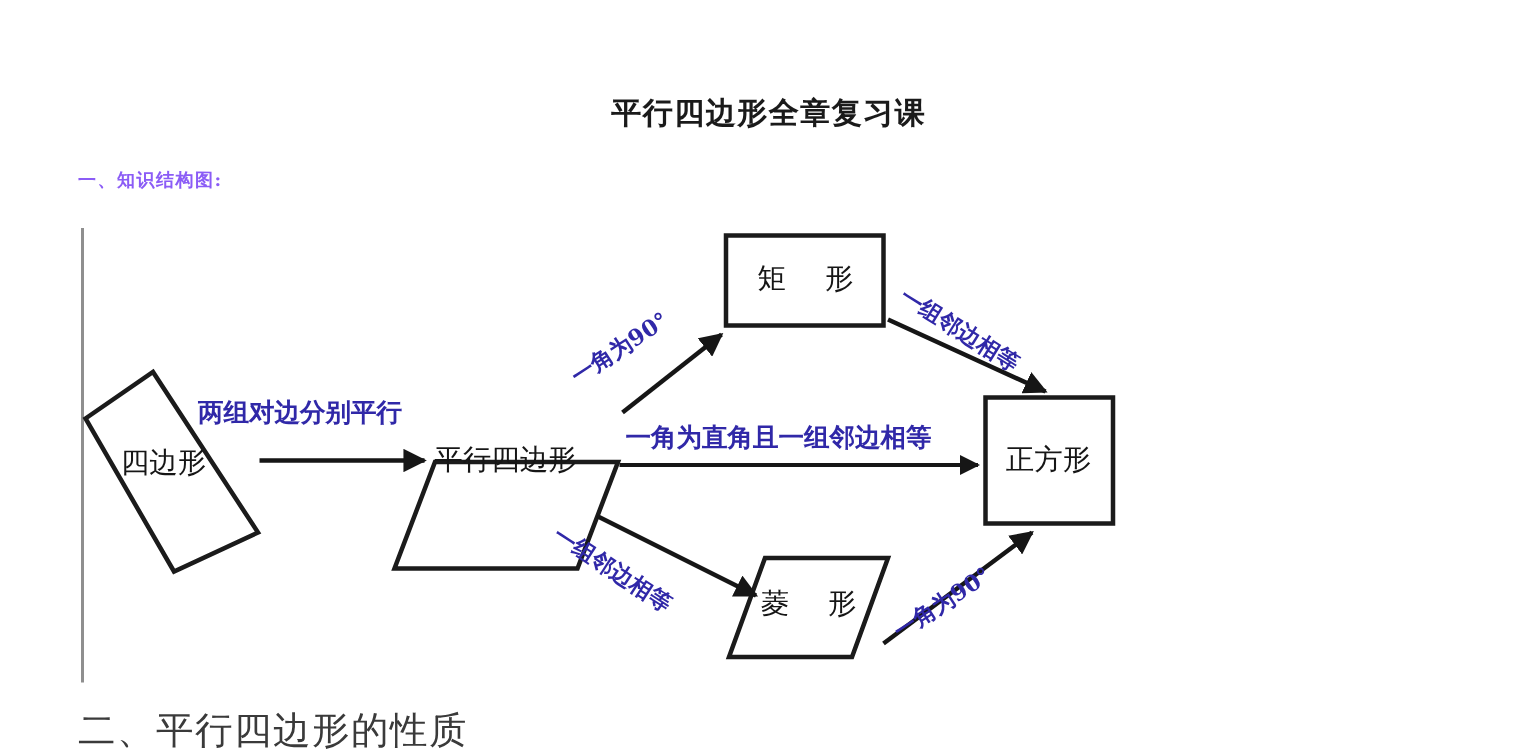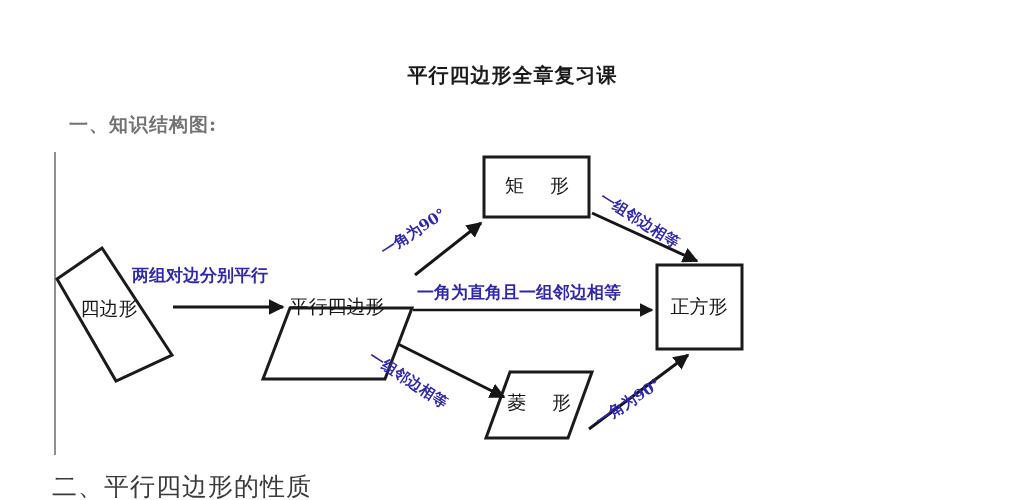--- a/index.html
+++ b/index.html
@@ -26,24 +26,23 @@
     font-size: 20px;
     letter-spacing: 1px;
     color: #1a1a1a;
   }
   #section-one-heading {
     position: absolute;
     left: 52px;
     top: 112px;
     font-family: "DejaVu Serif", "Liberation Serif", serif;
     font-weight: bold;
-    font-size: 19px;
+    font-size: 12px;
     letter-spacing: 1px;
-    color: #737373;
-    margin-left: 17px;
+    color: #8b5cf6;
   }
   #section-two-heading {
     position: absolute;
     left: 52px;
     top: 470px;
     font-family: "DejaVu Serif", "Liberation Serif", serif;
     font-size: 25px;
     letter-spacing: 1px;
     color: #3a3a3a;
   }

